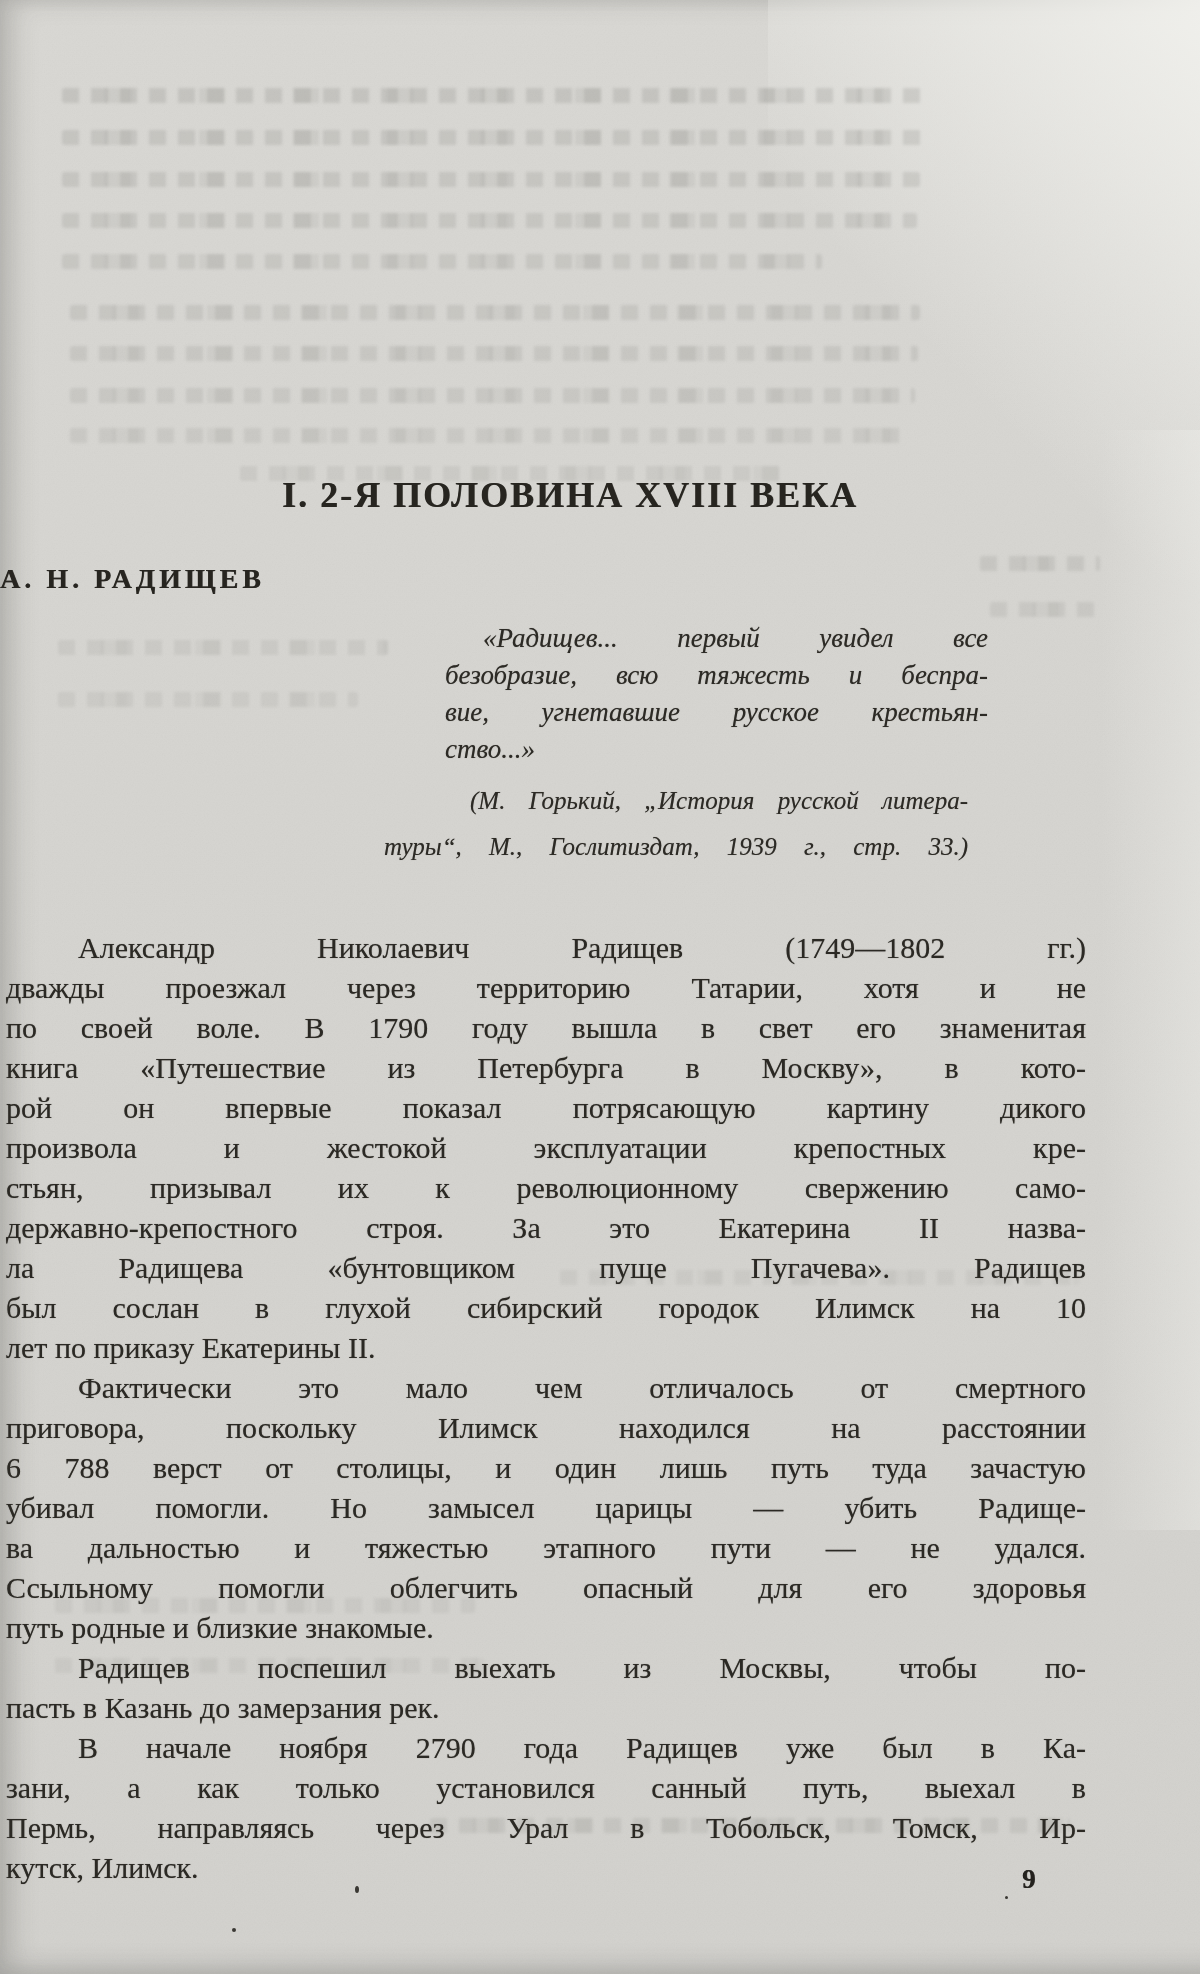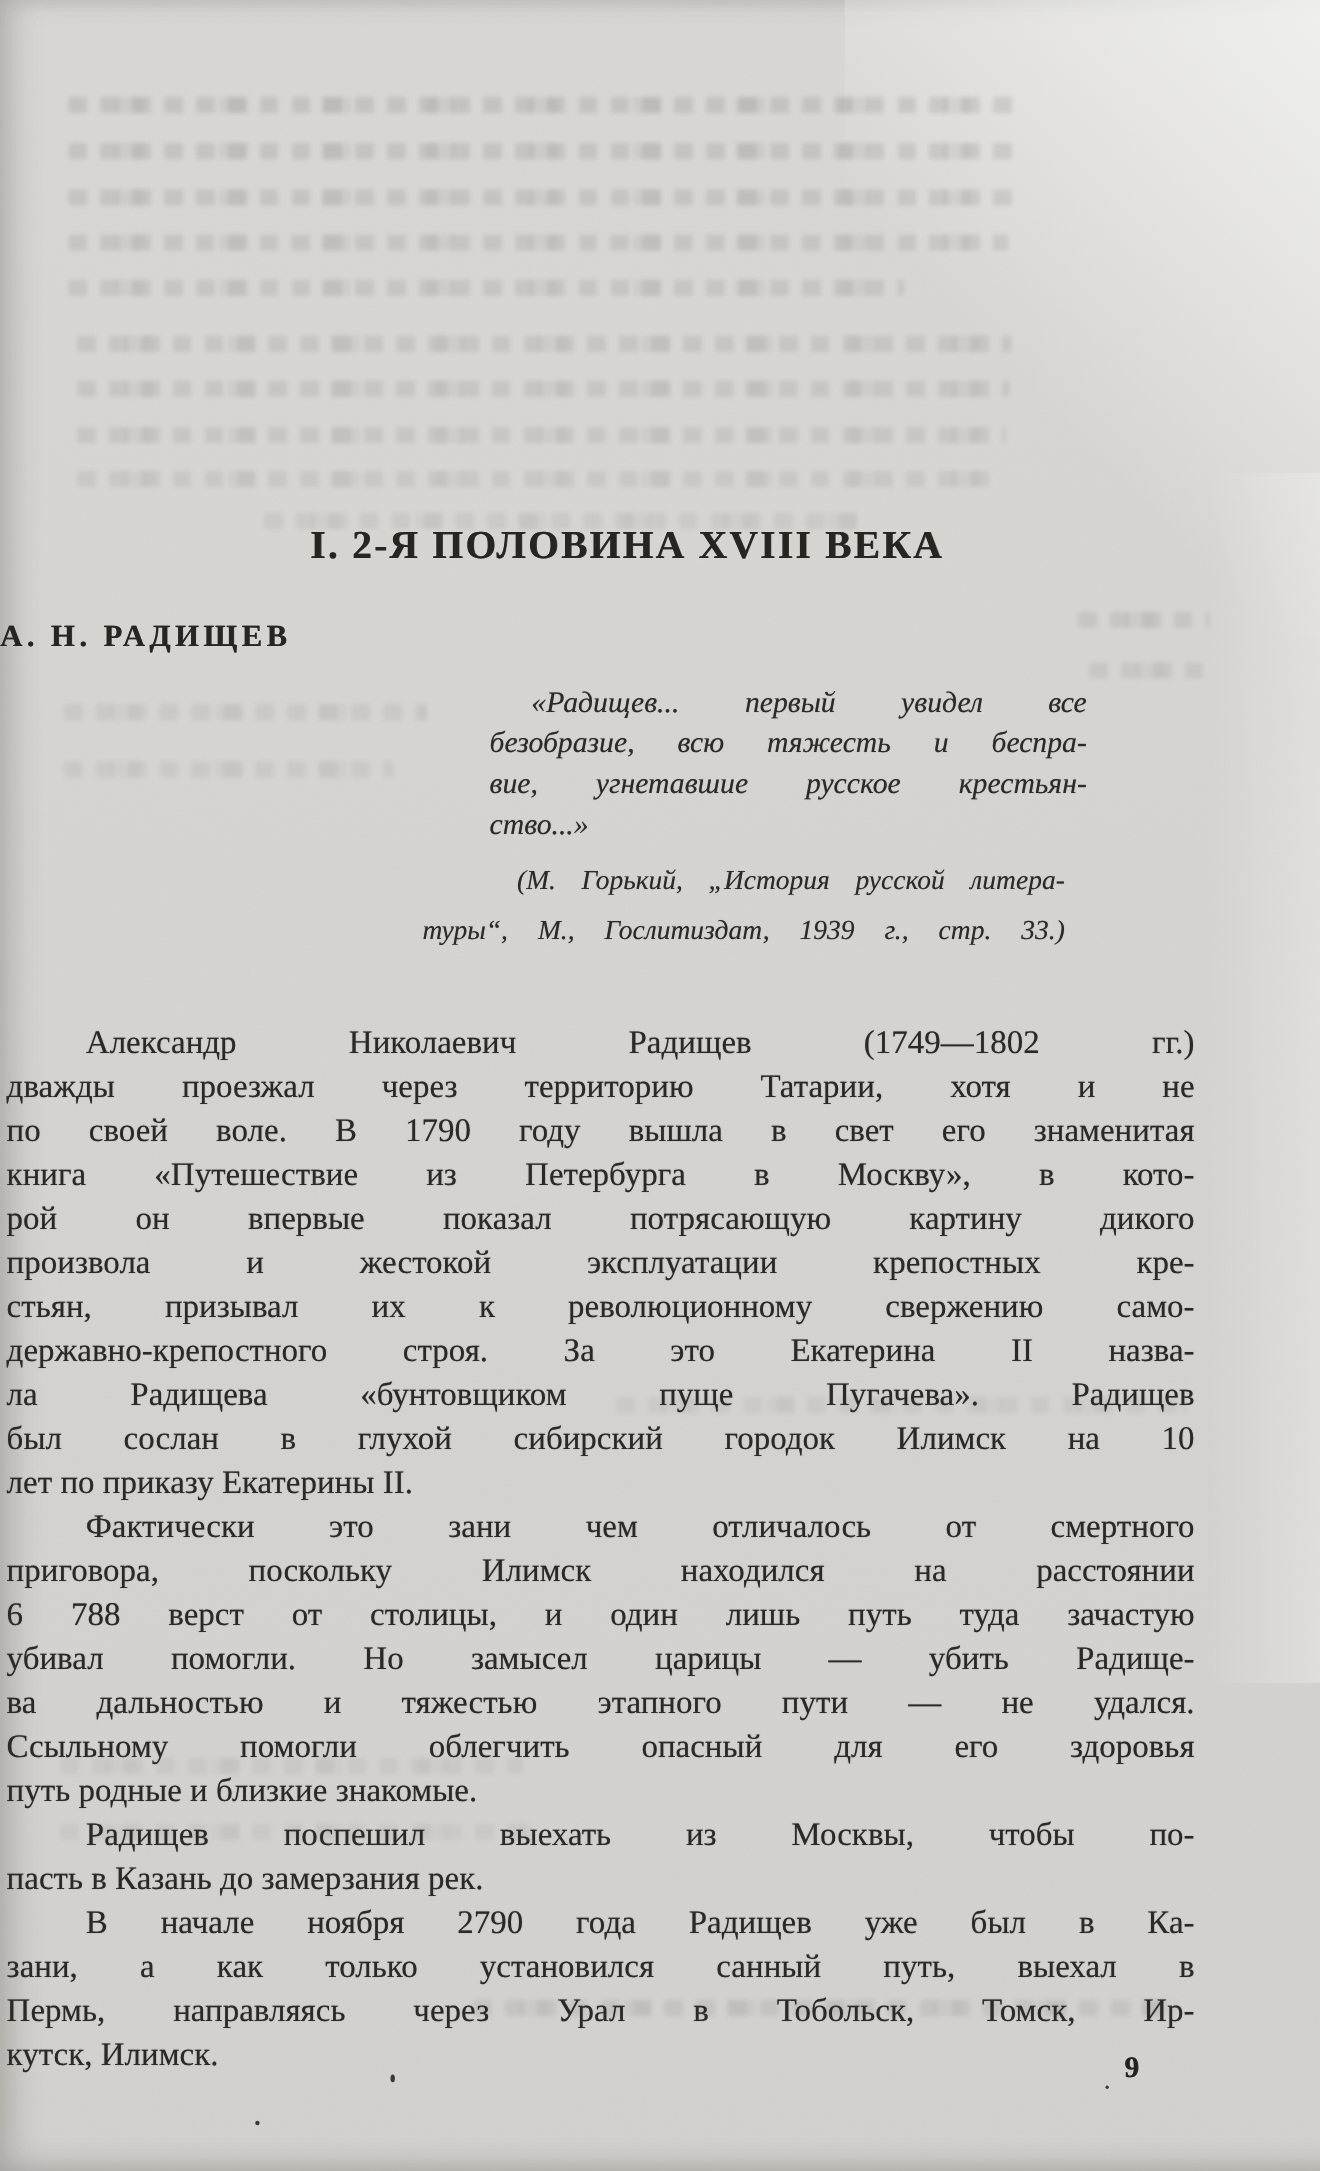--- a/index.html
+++ b/index.html
@@ -115,21 +115,21 @@
     <div class="bline">дважды проезжал через территорию Татарии, хотя и не</div>
     <div class="bline">по своей воле. В 1790 году вышла в свет его знаменитая</div>
     <div class="bline">книга «Путешествие из Петербурга в Москву», в кото-</div>
     <div class="bline">рой он впервые показал потрясающую картину дикого</div>
     <div class="bline">произвола и жестокой эксплуатации крепостных кре-</div>
     <div class="bline">стьян, призывал их к революционному свержению само-</div>
     <div class="bline">державно-крепостного строя. За это Екатерина II назва-</div>
     <div class="bline">ла Радищева «бунтовщиком пуще Пугачева». Радищев</div>
     <div class="bline">был сослан в глухой сибирский городок Илимск на 10</div>
     <div class="bline pend">лет по приказу Екатерины II.</div>
-    <div class="bline ind">Фактически это зани чем отличалось от смертного</div>
+    <div class="bline ind">Фактически это мало чем отличалось от смертного</div>
     <div class="bline">приговора, поскольку Илимск находился на расстоянии</div>
     <div class="bline">6 788 верст от столицы, и один лишь путь туда зачастую</div>
     <div class="bline">убивал помогли. Но замысел царицы — убить Радище-</div>
     <div class="bline">ва дальностью и тяжестью этапного пути — не удался.</div>
     <div class="bline">Ссыльному помогли облегчить опасный для его здоровья</div>
     <div class="bline pend">путь родные и близкие знакомые.</div>
     <div class="bline ind">Радищев поспешил выехать из Москвы, чтобы по-</div>
     <div class="bline pend">пасть в Казань до замерзания рек.</div>
     <div class="bline ind">В начале ноября 2790 года Радищев уже был в Ка-</div>
     <div class="bline">зани, а как только установился санный путь, выехал в</div>

